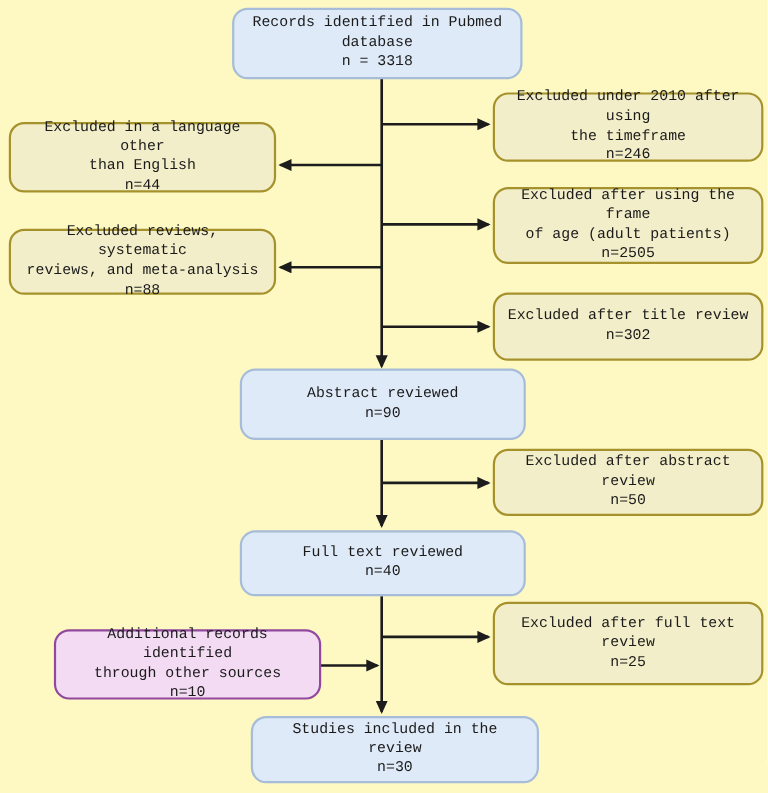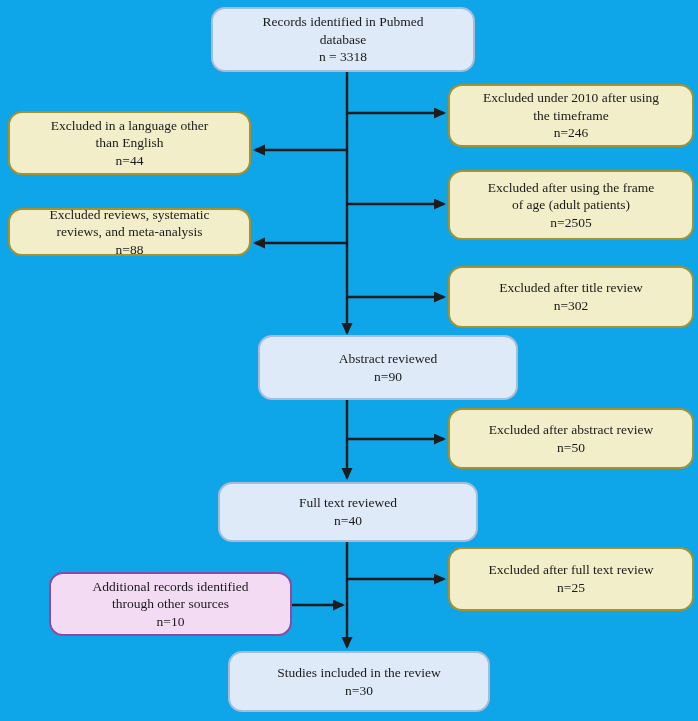--- a/index.html
+++ b/index.html
@@ -4,22 +4,22 @@
 <style>
   html, body {
     margin: 0;
     padding: 0;
     background: #ffffff;
   }
   .canvas {
     position: relative;
     width: 698px;
     height: 721px;
-    background: #0ea5e9;
-    font-family: Liberation Serif, serif;
+    background: #fef9c3;
+    font-family: Liberation Mono, monospace;
     overflow: hidden;
   }
   .arrows {
     position: absolute;
     left: 0; top: 0;
     z-index: 1;
     pointer-events: none;
   }
   .box {
     position: absolute;
@@ -95,47 +95,47 @@
 than English
 n=44</span>
   </div>
 
   <div class="box tan" style="left:448px; top:170px; width:246px; height:70px;">
     <span>Excluded after using the frame
 of age (adult patients)
 n=2505</span>
   </div>
 
-  <div class="box tan" style="left:8px; top:208px; width:243px; height:48px;">
+  <div class="box tan" style="left:8px; top:208px; width:243px; height:60px;">
     <span>Excluded reviews, systematic
 reviews, and meta-analysis
 n=88</span>
   </div>
 
   <div class="box tan" style="left:448px; top:266px; width:246px; height:62px;">
     <span>Excluded after title review
 n=302</span>
   </div>
 
-  <div class="box blue" style="left:218px; top:335px; width:260px; height:65px;margin-left:40px;">
+  <div class="box blue" style="left:218px; top:335px; width:260px; height:65px;">
     <span>Abstract reviewed
 n=90</span>
   </div>
 
   <div class="box tan" style="left:448px; top:408px; width:246px; height:61px;">
     <span>Excluded after abstract review
 n=50</span>
   </div>
 
   <div class="box blue" style="left:218px; top:482px; width:260px; height:60px;">
     <span>Full text reviewed
 n=40</span>
   </div>
 
-  <div class="box tan" style="left:448px; top:547px; width:246px; height:64px;justify-content:center;">
+  <div class="box tan" style="left:448px; top:547px; width:246px; height:76px;justify-content:center;">
     <span>Excluded after full text review
 n=25</span>
   </div>
 
   <div class="box pink" style="left:15px; top:572px; width:243px; height:64px;">
     <span>Additional records identified
 through other sources
 n=10</span>
   </div>
 

